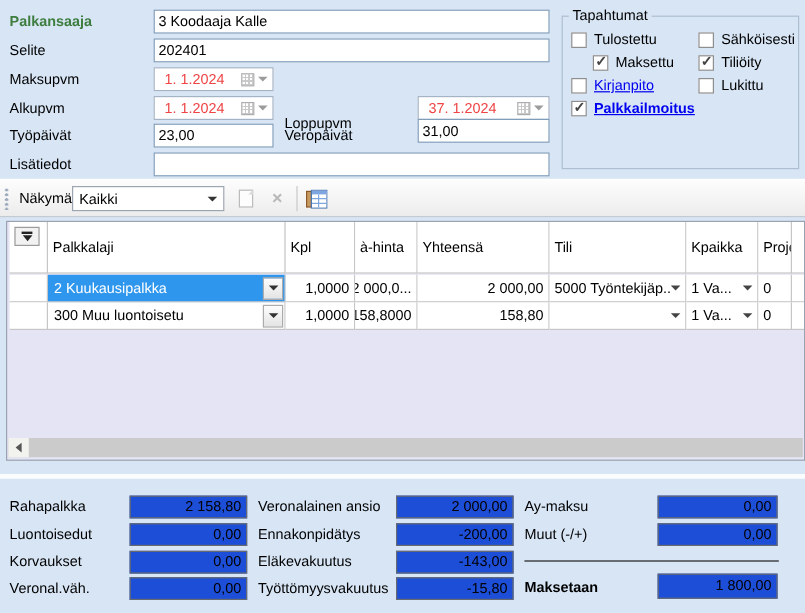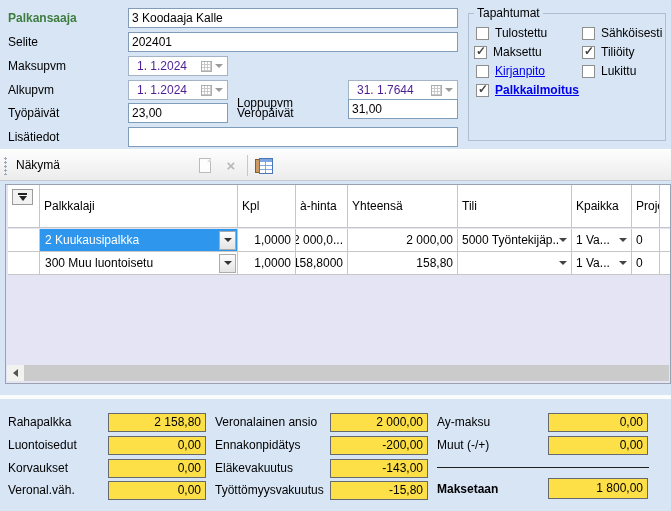--- a/index.html
+++ b/index.html
@@ -12,21 +12,21 @@
   .lbl { position:absolute; height:20px; line-height:20px; white-space:nowrap; }
   .lbl-strong { font-weight:bold; color:#3E7D3E; }
 
   .tb {
     position:absolute; height:20px; background:#fff;
     border:1px solid #7F9DB9; padding:0 3px; line-height:18px;
     white-space:nowrap; overflow:hidden;
   }
   .dtp {
     position:absolute; height:20px; background:#fff;
-    border:1px solid #A5B4C5; color:#4c1d95;
+    border:1px solid #A5B4C5; color:#ef4444;
     display:flex; align-items:center; padding-left:8px;
   }
   .dtp .dtp-text { flex:1 1 auto; }
   .dtp .calic {
     width:11px; height:11px; border:1px solid #ADADAD; background:
       repeating-linear-gradient(to right, transparent 0 2px, #C9C9C9 2px 3px),
       repeating-linear-gradient(to bottom, transparent 0 2px, #C9C9C9 2px 3px),
       #fff;
     margin-right:3px;
   }
@@ -112,21 +112,21 @@
   .hs-btn {
     position:absolute; left:0; top:0; width:17px; height:16px; background:#F2F2EE;
     display:flex; align-items:center; justify-content:center;
   }
   .hs-btn .tri { width:0; height:0; border-top:4px solid transparent; border-bottom:4px solid transparent; border-right:5px solid #555; }
 
   .splitter { position:absolute; left:0; top:395px; width:671px; height:4px; background:#FAFCFE; }
 
   .sum-lbl { position:absolute; height:19px; line-height:19px; white-space:nowrap; }
   .sum-box {
-    position:absolute; height:19px; background:#fde047; border:1px solid #66696D;
+    position:absolute; height:19px; background:#1d4ed8; border:1px solid #66696D;
     text-align:right; padding:0 4px; line-height:17px; white-space:nowrap;
   }
   .sum-sep { position:absolute; left:437px; top:467px; width:212px; height:1px; background:#1F1F1F; }
   .bold { font-weight:bold; }
 </style>
 </head>
 <body>
 
 <div class="win">
 
@@ -144,41 +144,41 @@
   </div>
 
   <div class="lbl" style="left:8px; top:80px;">Alkupvm</div>
   <div class="dtp" style="left:128px; top:80px; width:100px;">
     <span class="dtp-text">1. 1.2024</span>
     <span class="calic"></span>
     <span class="arr-dn"></span>
   </div>
   <div class="lbl" style="left:237px; top:93px;">Loppupvm</div>
   <div class="dtp" style="left:348px; top:80px; width:110px;">
-    <span class="dtp-text">31. 1.7644</span>
+    <span class="dtp-text">37. 1.2024</span>
     <span class="calic"></span>
     <span class="arr-dn"></span>
   </div>
 
   <div class="lbl" style="left:8px; top:103px;">Työpäivät</div>
   <div class="tb" style="left:128px; top:103px; width:100px;">23,00</div>
   <div class="lbl" style="left:237px; top:103px;">Veropäivät</div>
   <div class="tb" style="left:348px; top:99px; width:110px;">31,00</div>
 
   <div class="lbl" style="left:8px; top:127px;">Lisätiedot</div>
   <div class="tb" style="left:128px; top:127px; width:330px;"></div>
 
   <div class="group" style="left:468px; top:13px; width:198px; height:128px;"></div>
   <div class="group-title" style="left:474px; top:6px;">Tapahtumat</div>
 
   <div class="cb" style="left:476px; top:26px;">
     <span class="box"></span>
     <span class="cb-label">Tulostettu</span>
   </div>
-  <div class="cb checked" style="left:474px; top:45px;">
+  <div class="cb checked" style="left:494px; top:45px;">
     <span class="box"></span>
     <span class="cb-label">Maksettu</span>
   </div>
   <div class="cb" style="left:476px; top:64px;">
     <span class="box"></span>
     <span class="cb-label link">Kirjanpito</span>
   </div>
   <div class="cb checked" style="left:476px; top:83px;font-weight:bold;">
     <span class="box"></span>
     <span class="cb-label link">Palkkailmoitus</span>
@@ -192,20 +192,24 @@
     <span class="cb-label">Tiliöity</span>
   </div>
   <div class="cb" style="left:582px; top:64px;">
     <span class="box"></span>
     <span class="cb-label">Lukittu</span>
   </div>
 
   <div class="toolbar">
     <div class="grip"></div>
     <div class="tb-label" style="left:16px;">Näkymä</div>
+    <div class="combo">
+      <span>Kaikki</span>
+      <span class="combo-arrow"></span>
+    </div>
     <div class="tbtn" style="left:193px;">
       <span class="page-ic"></span>
     </div>
     <div class="tbtn" style="left:219px;">
       <span class="x-ic">×</span>
     </div>
     <div class="tsep" style="left:247px;"></div>
     <div class="tbtn" style="left:252px;">
       <svg width="18" height="16" viewBox="0 0 18 16">
         <rect x="0.5" y="1.5" width="4" height="13" fill="#C99B62" stroke="#8A5A2A" stroke-width="1"></rect>

